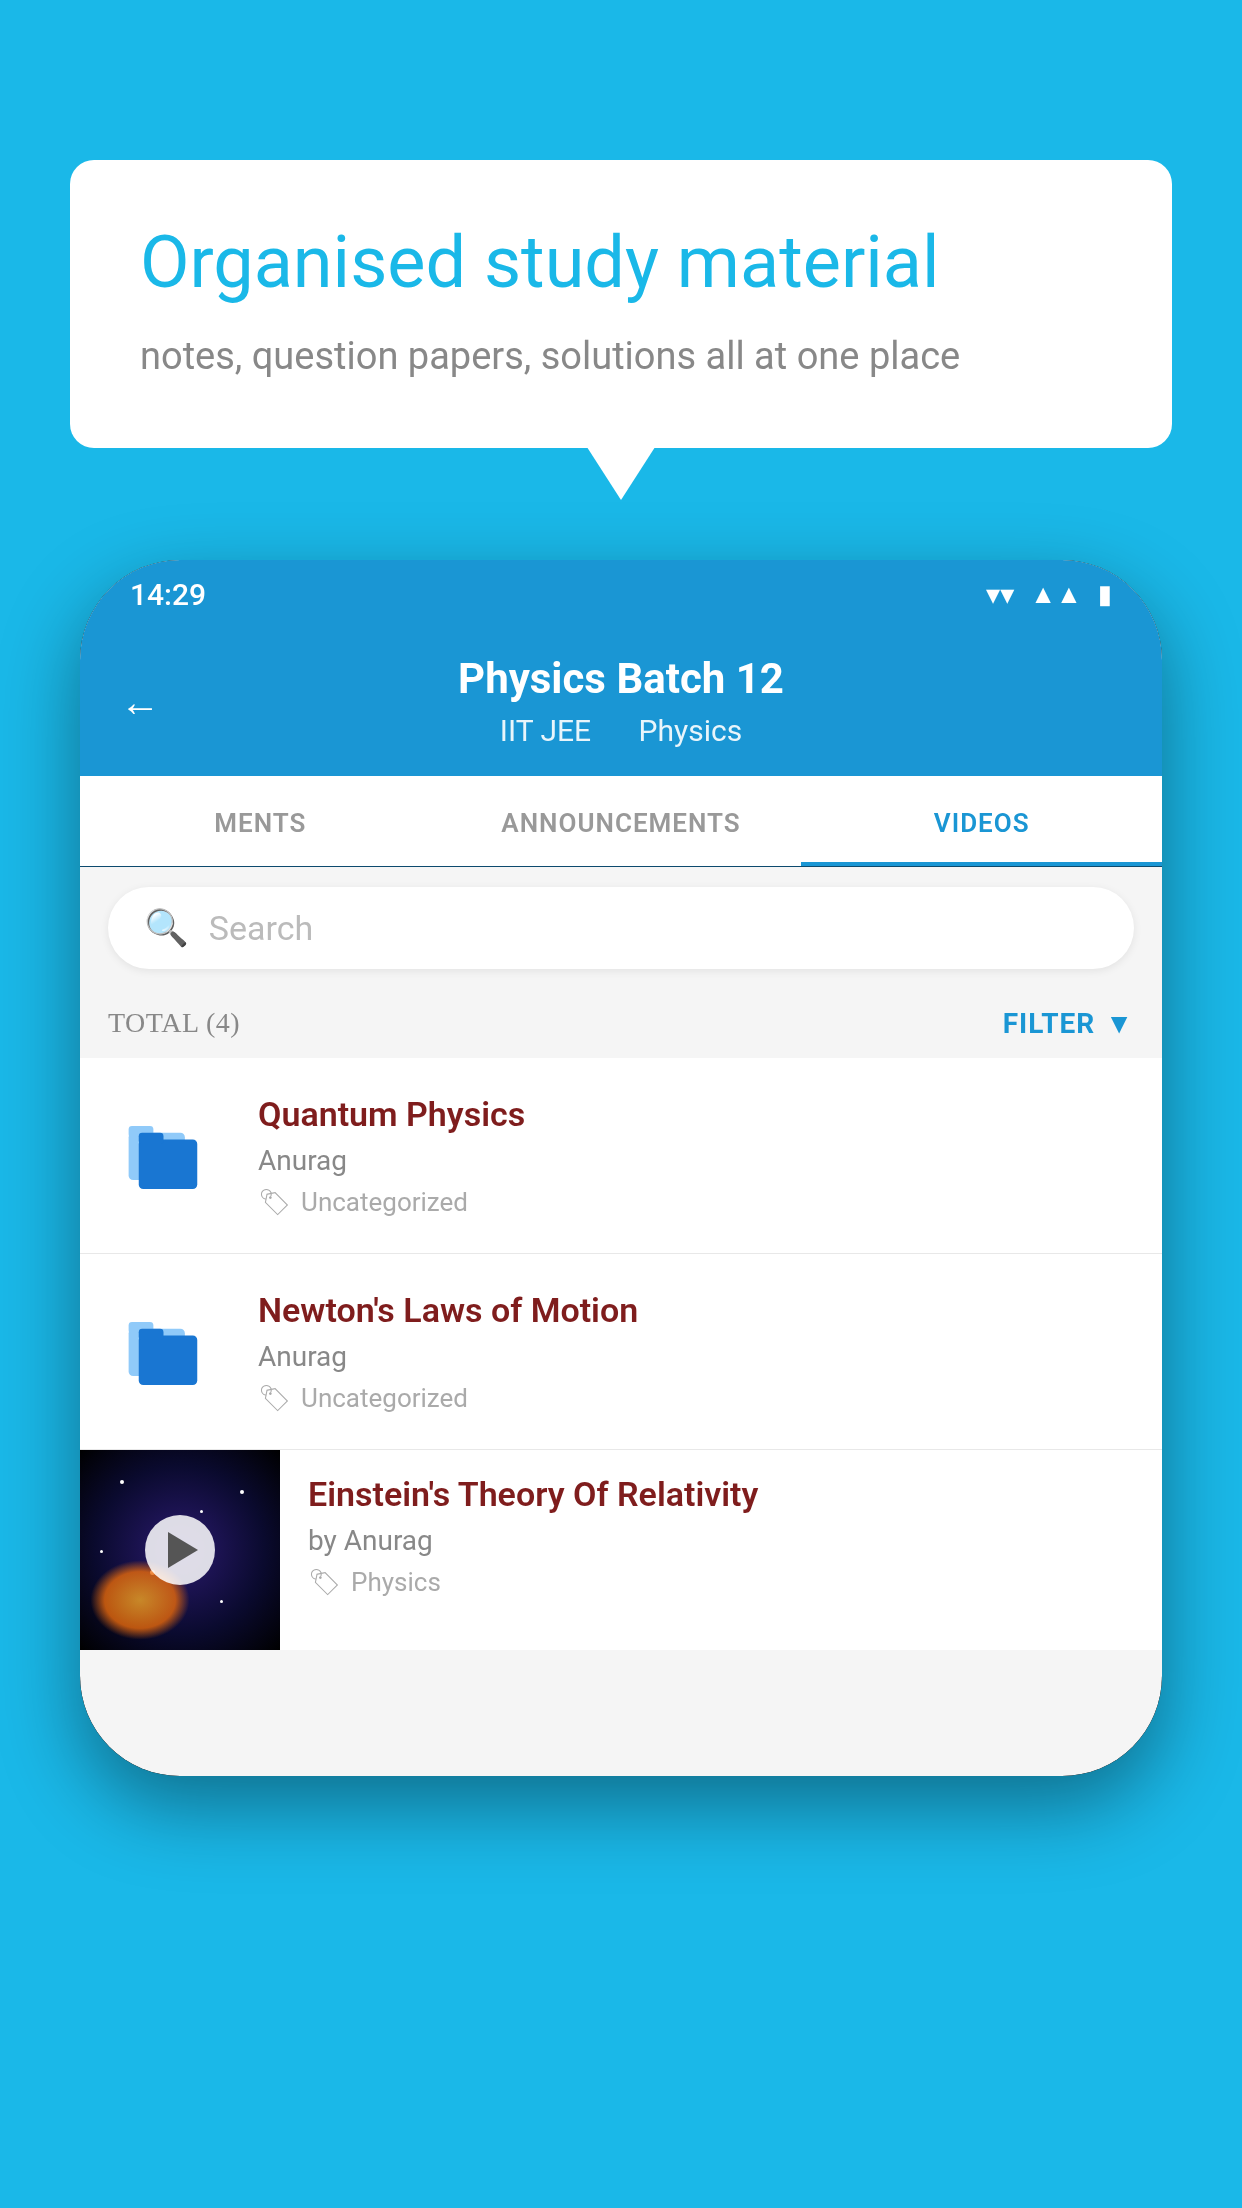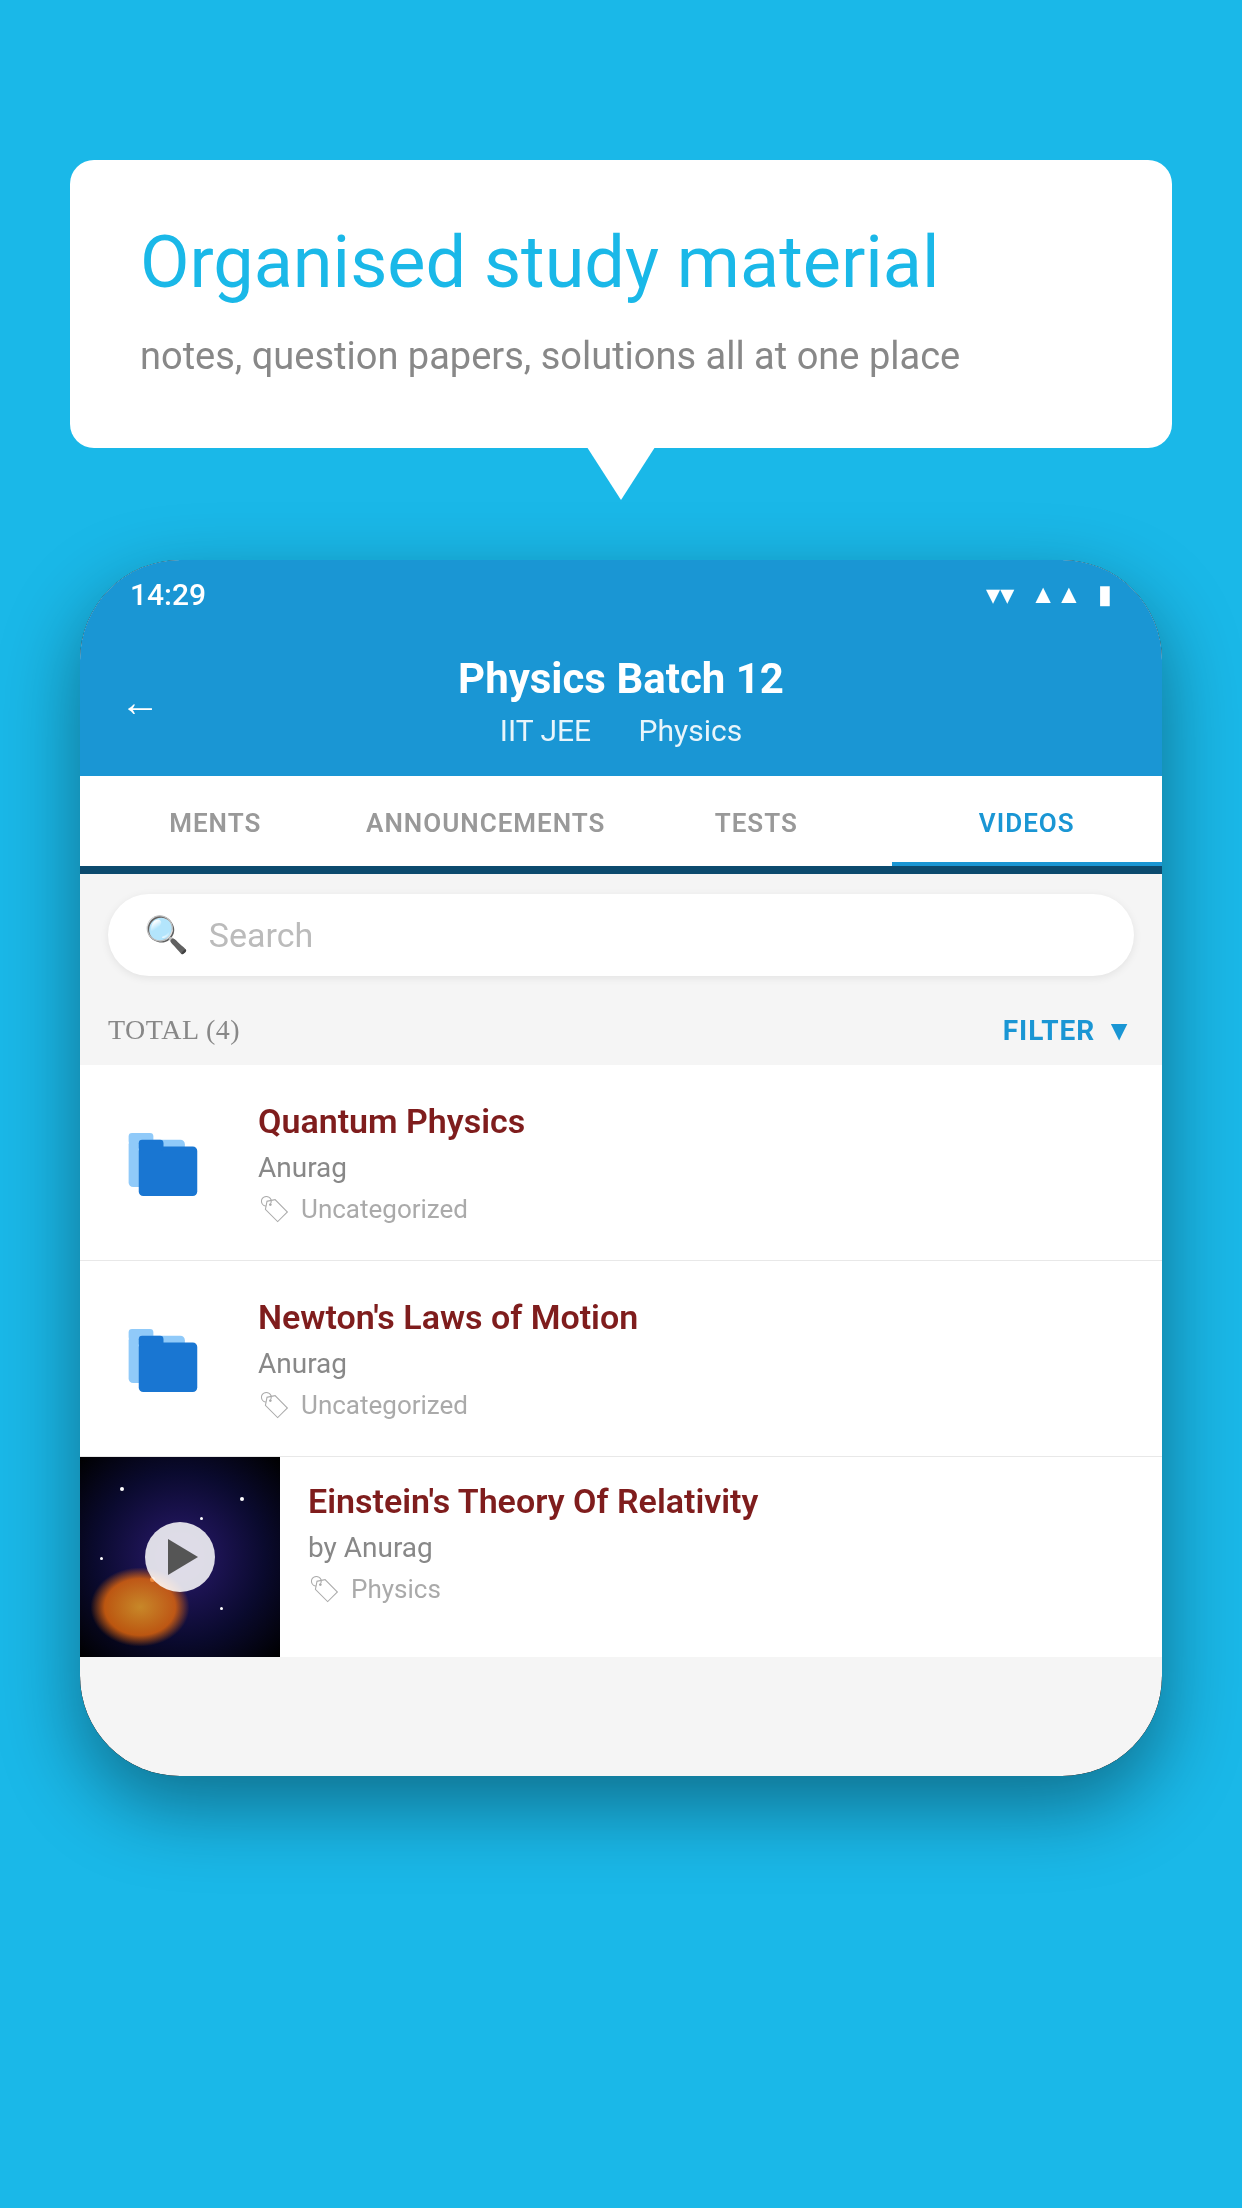--- a/index.html
+++ b/index.html
@@ -145,21 +145,21 @@
       margin-top: 6px;
     }
     .header-subtitle span {
       margin: 0 10px;
     }
 
     
     .tabs {
       background: white;
       display: flex;
-      border-bottom: 8px solid #0c4a6e;
+      border-bottom: 1px solid #0c4a6e;
     }
     .tab {
       flex: 1;
       text-align: center;
       padding: 32px 10px 28px;
       font-size: 26px;
       font-weight: 600;
       color: #999;
       letter-spacing: 1px;
       text-transform: uppercase;
@@ -399,23 +399,20 @@
       </div>
     </div>
 
     <div class="tabs">
       <div class="tab">
         <span>MENTS</span>
       </div>
       <div class="tab">
         <span>ANNOUNCEMENTS</span>
       </div>
-      <div class="tab">
-        <span>TESTS</span>
-      </div>
       <div class="tab active">
         <span>VIDEOS</span>
       </div>
     </div>
 
     <div class="search-container">
       <div class="search-input-wrapper">
         <span style="color:#aaa;font-size:36px;margin-right:20px;">🔍</span>
         <span class="search-placeholder">Search</span>
       </div>

